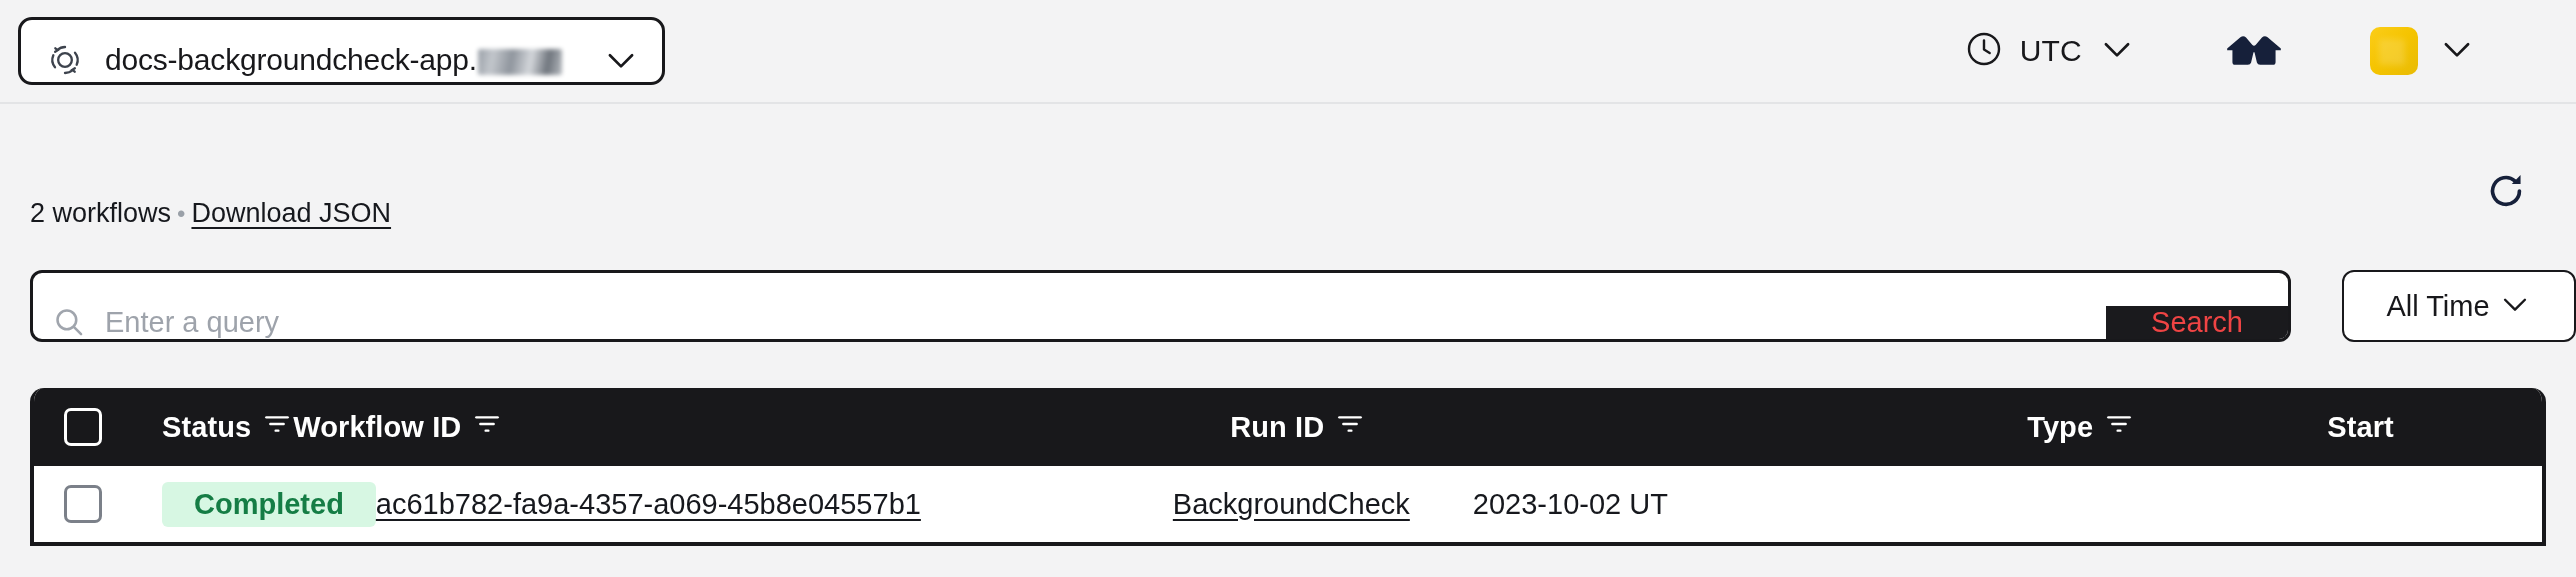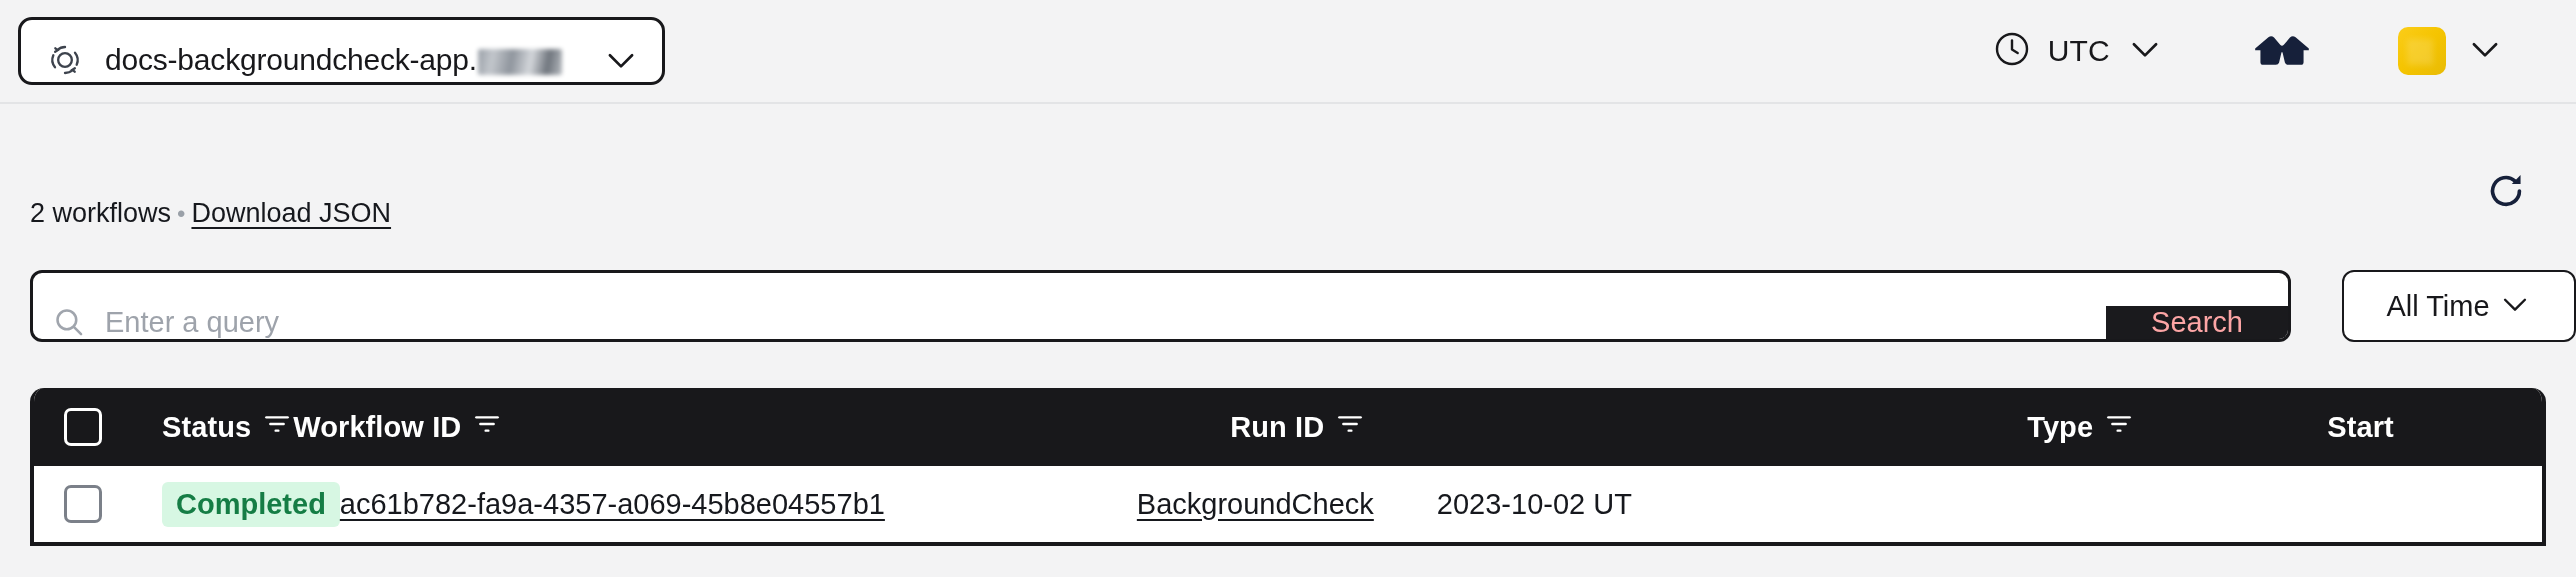--- a/index.html
+++ b/index.html
@@ -37,21 +37,21 @@
   }
   .ns-redacted {
     display: inline-block; vertical-align: middle;
     width: 84px; height: 26px; margin-left: 1px; border-radius: 2px;
     background: linear-gradient(100deg,#9aa0a8 0%,#c3c7cc 18%,#8f959d 40%,#d4d7db 62%,#6f757d 82%,#b7bbc0 100%);
     filter: blur(2px);
   }
   .ns-chev { margin-left: auto; display:flex; align-items:center; }
 
   .topbar-right {
-    margin-left: auto; display: flex; align-items: center; gap: 0; padding-right: 72px;
+    margin-left: auto; display: flex; align-items: center; gap: 0; padding-right: 100px;
   }
   .tz-group {
     display: flex; align-items: center; gap: 16px;
     padding: 6px 10px; margin-right: 78px;
   }
   .tz-label { font-size: 30px; color: #18181b; letter-spacing: 0.2px; }
   .glasses-btn { display:flex; align-items:center; justify-content:center; width: 60px; height: 48px; margin-right: 86px; }
   .avatar-group { display: flex; align-items: center; gap: 20px; }
   .avatar {
     width: 48px; height: 48px; border-radius: 10px;
@@ -93,21 +93,21 @@
   }
   .search-icon-box { width: 72px; display:flex; align-items:center; justify-content:center; flex: 0 0 72px; }
   .search-input {
     flex: 1 1 auto; border: 0; outline: none; background: transparent;
     font-family: "Liberation Sans", sans-serif;
     font-size: 29px; color: #18181b;
   }
   .search-input::placeholder { color: #9ea3ab; }
   .search-btn {
     flex: 0 0 auto; width: 182px;
-    background: #1a1a1d; color: #fca5a5;
+    background: #1a1a1d; color: #ef4444;
     border: 0; cursor: pointer;
     font-family: "Liberation Sans", sans-serif;
     font-size: 29px;
     display: flex; align-items: center; justify-content: center;
   }
 
   .time-select {
     position: absolute; left: 2306px; top: 270px;
     width: 234px; height: 72px;
     background: #ffffff;
@@ -161,21 +161,21 @@
     display: flex; align-items: center;
     height: 80px;
     background: #ffffff;
     border-bottom: 4px solid #18181b;
   }
   .cell { font-size: 29px; color: #16181d; white-space: nowrap; }
   .badge-completed {
     display: inline-block;
     background: #d7f7e3; color: #157d45;
     font-size: 29px; font-weight: 700;
-    padding: 6px 14px; border-radius: 6px;
+    padding: 6px 32px; border-radius: 6px;
     white-space: nowrap;
   }
   .link {
     color: #16181d; text-decoration: underline; text-underline-offset: 5px;
     cursor: pointer; font-size: 29px; white-space: nowrap;
   }
   .start-cell { overflow: hidden; }
 </style>
 </head>
 <body>

